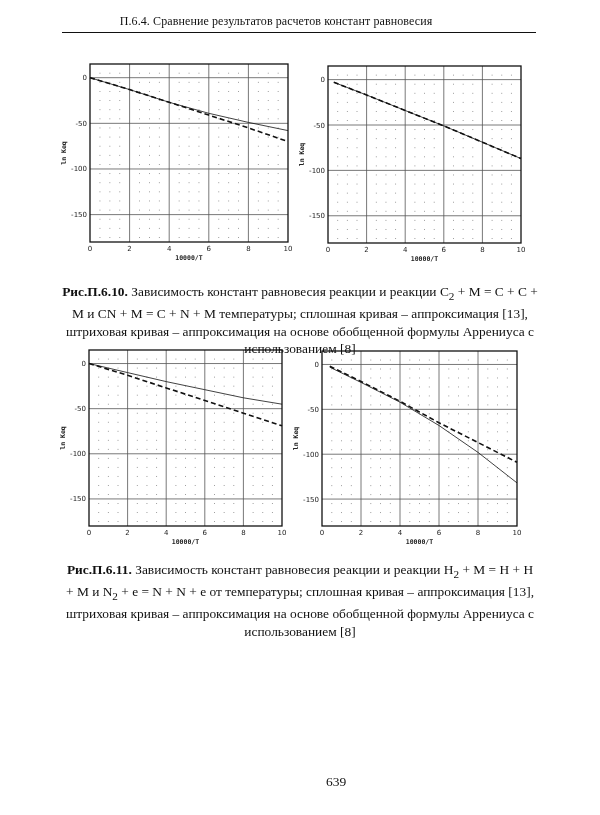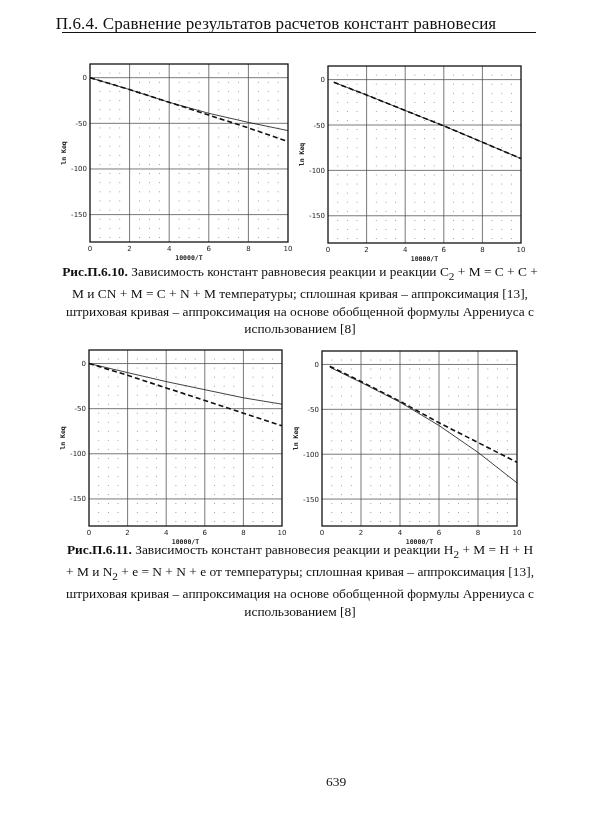--- a/index.html
+++ b/index.html
@@ -1,25 +1,25 @@
 <!DOCTYPE html>
 <html><head>
 <meta charset="utf-8">
 <style>
   html, body { margin:0; padding:0; background:#ffffff; }
   body { width:600px; height:815px; position:relative; overflow:hidden;
          font-family:"Liberation Serif", "DejaVu Serif", serif; color:#111; }
   .running-head { position:absolute; left:0; top:14px; width:552px; text-align:center;
-                  font-size:17px; letter-spacing:0.1px; }
+                  font-size:12px; letter-spacing:0.1px; }
   .head-rule { position:absolute; left:62px; top:32px; width:474px; height:0;
                border-top:1.2px solid #111; }
   .chart { position:absolute; }
   .chart svg { display:block; overflow:visible; }
   .caption { position:absolute; left:62px; width:476px; text-align:center;
-             font-size:13.4px; line-height:17.5px; }
+             font-size:13.4px; line-height:17.5px;margin-top:20px; }
   .caption b { font-weight:bold; }
   .page-num { position:absolute; left:0; width:600px; top:774px; text-align:center; font-size:13.5px;padding-left:36px; }
   .tick { font-family:"DejaVu Sans", sans-serif; font-size:7px; fill:#222; }
   .axlabel { font-family:"DejaVu Sans Mono", monospace; font-size:6.5px; font-weight:bold; fill:#222; }
 </style>
 </head>
 <body>
 
 <div class="running-head">П.6.4. Сравнение результатов расчетов констант равновесия</div>
 <div class="head-rule"></div>

